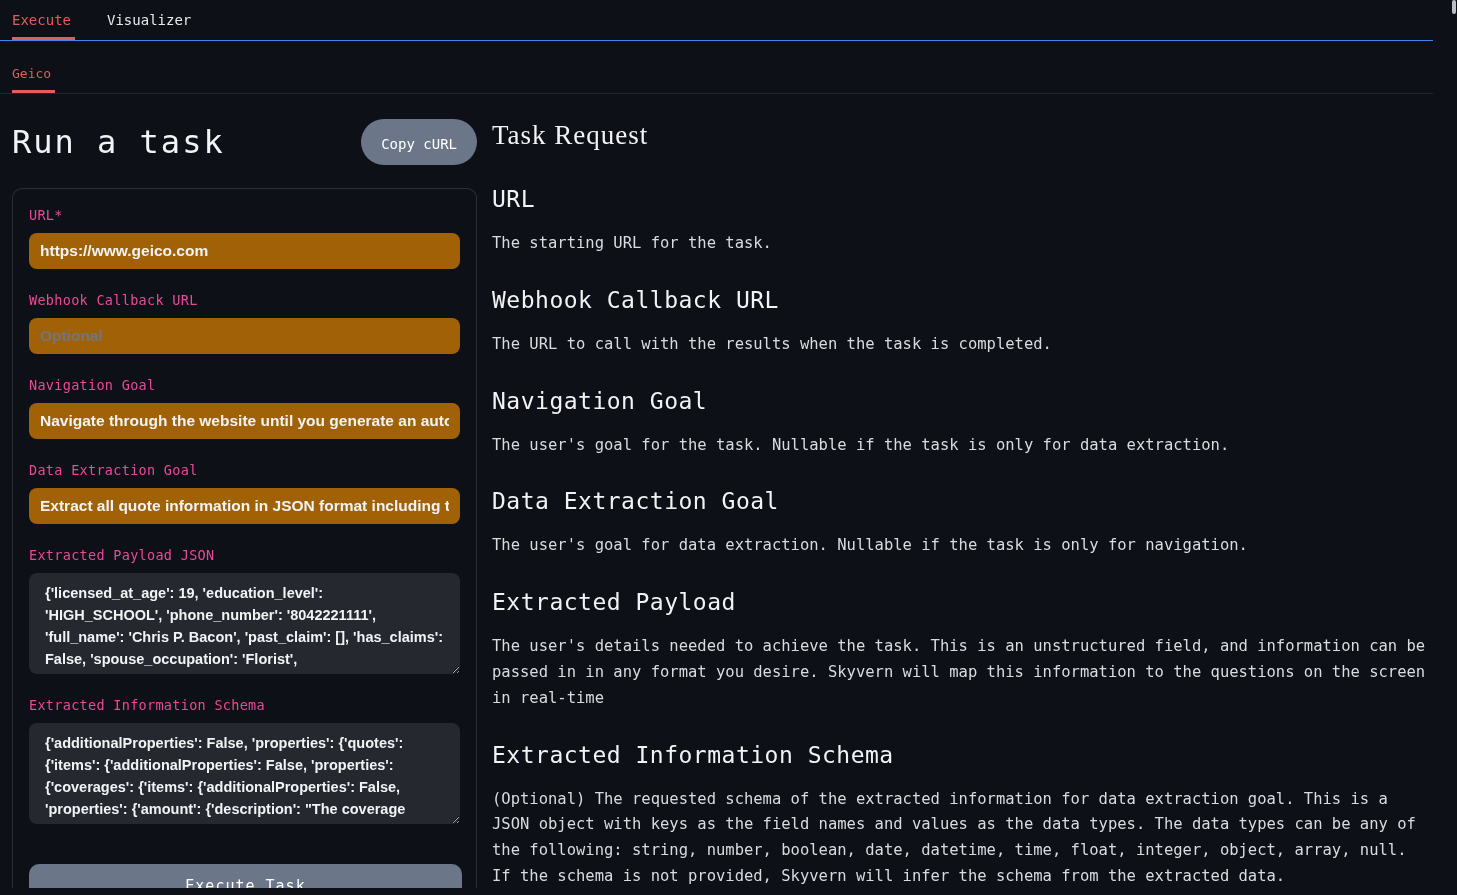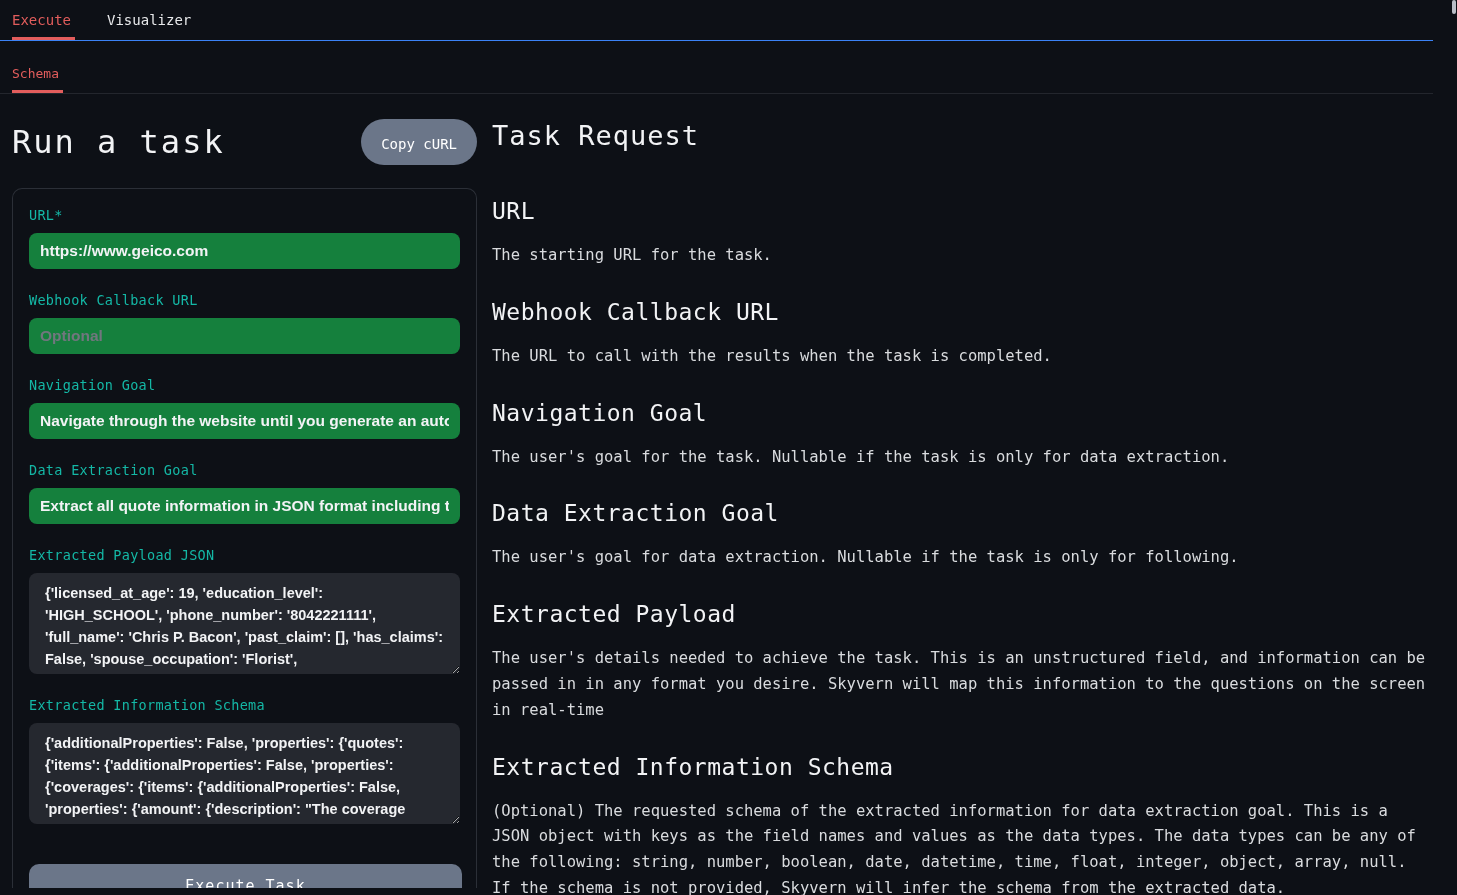--- a/index.html
+++ b/index.html
@@ -41,43 +41,43 @@
     background: #6b7689; color: #fff; border: none; cursor: pointer;
     font-family: "DejaVu Sans Mono", monospace; font-size: 14px;
     height: 46px; padding: 17px 20px; border-radius: 23px;
   }
   .form-card {
     margin-top: 16px; border: 1px solid #2b2f37; border-radius: 10px 10px 0 0;
     border-bottom: none;
     padding: 18px 16px 20px 16px; height: 700px; overflow: hidden;
   }
   .field { margin-bottom: 23px; }
-  .field-label { font-size: 13.5px; color: #14b8a6; margin-bottom: 10px; letter-spacing: 0.3px; }
+  .field-label { font-size: 13.5px; color: #ec4899; margin-bottom: 10px; letter-spacing: 0.3px; }
   .text-input {
-    width: 100%; height: 36px; background: #15803d; border: none; border-radius: 8px;
+    width: 100%; height: 36px; background: #a16207; border: none; border-radius: 8px;
     color: #f2f3f5; font-family: "Liberation Sans", sans-serif; font-weight: 700;
     font-size: 15.5px; padding: 0 11px; outline: none;
   }
   .text-input::placeholder { color: #71767e; opacity: 1; }
   .textarea-input {
     width: 100%; height: 101px; background: #25282f; border: none; border-radius: 8px;
     color: #f2f3f5; font-family: "Liberation Sans", sans-serif; font-weight: 700;
     font-size: 14.5px; line-height: 22px; padding: 9px 16px; outline: none;
     resize: vertical; overflow: hidden; display: block;
   }
   .execute-btn {
     width: 433px; height: 44px; margin-top: 17px;
     background: #6b7689; color: #fff; border: none; border-radius: 10px;
     font-family: "DejaVu Sans Mono", monospace; font-size: 15px; letter-spacing: 1px;
     cursor: pointer;
   }
 
   
   .docs { padding-top: 26px; }
-  .docs-title { font-size: 27px; color: #f2f3f5; font-weight: normal; letter-spacing: 1px; margin-bottom: 47px; }
+  .docs-title { font-size: 27px; color: #f2f3f5; font-weight: normal; letter-spacing: 1px; margin-bottom: 35px; font-family: Liberation Serif, serif; }
   .doc-section { margin-bottom: 30px; }
   .doc-heading { font-size: 23px; color: #f2f3f5; font-weight: normal; letter-spacing: 0.5px; margin-bottom: 19px; }
   .doc-body { font-size: 15.5px; color: #d9dbde; line-height: 25.8px; }
 
   
   .scrollbar-thumb {
     position: absolute; top: 0; right: 1px; width: 4px; height: 14px;
     background: #b9bec7; border-radius: 2px;
   }
 </style>
@@ -87,21 +87,21 @@
 <div class="page">
 
   <div class="tabbar">
     <div class="tabs">
       <div class="tab active">Execute</div>
       <div class="tab">Visualizer</div>
     </div>
   </div>
 
   <div class="subtabbar">
-    <div class="subtab">Schema</div>
+    <div class="subtab">Geico</div>
   </div>
 
   <div class="content">
 
     <div class="left-col">
       <div class="run-header">
         <h1 class="run-title">Run a task</h1>
         <button class="copy-curl">Copy cURL</button>
       </div>
 
@@ -154,21 +154,21 @@
         <p class="doc-body">The URL to call with the results when the task is completed.</p>
       </div>
 
       <div class="doc-section">
         <h3 class="doc-heading">Navigation Goal</h3>
         <p class="doc-body">The user's goal for the task. Nullable if the task is only for data extraction.</p>
       </div>
 
       <div class="doc-section">
         <h3 class="doc-heading">Data Extraction Goal</h3>
-        <p class="doc-body">The user's goal for data extraction. Nullable if the task is only for following.</p>
+        <p class="doc-body">The user's goal for data extraction. Nullable if the task is only for navigation.</p>
       </div>
 
       <div class="doc-section">
         <h3 class="doc-heading">Extracted Payload</h3>
         <p class="doc-body">The user's details needed to achieve the task. This is an unstructured field, and information can be passed in in any format you desire. Skyvern will map this information to the questions on the screen in real-time</p>
       </div>
 
       <div class="doc-section">
         <h3 class="doc-heading">Extracted Information Schema</h3>
         <p class="doc-body">(Optional) The requested schema of the extracted information for data extraction goal. This is a JSON object with keys as the field names and values as the data types. The data types can be any of the following: string, number, boolean, date, datetime, time, float, integer, object, array, null. If the schema is not provided, Skyvern will infer the schema from the extracted data.</p>

